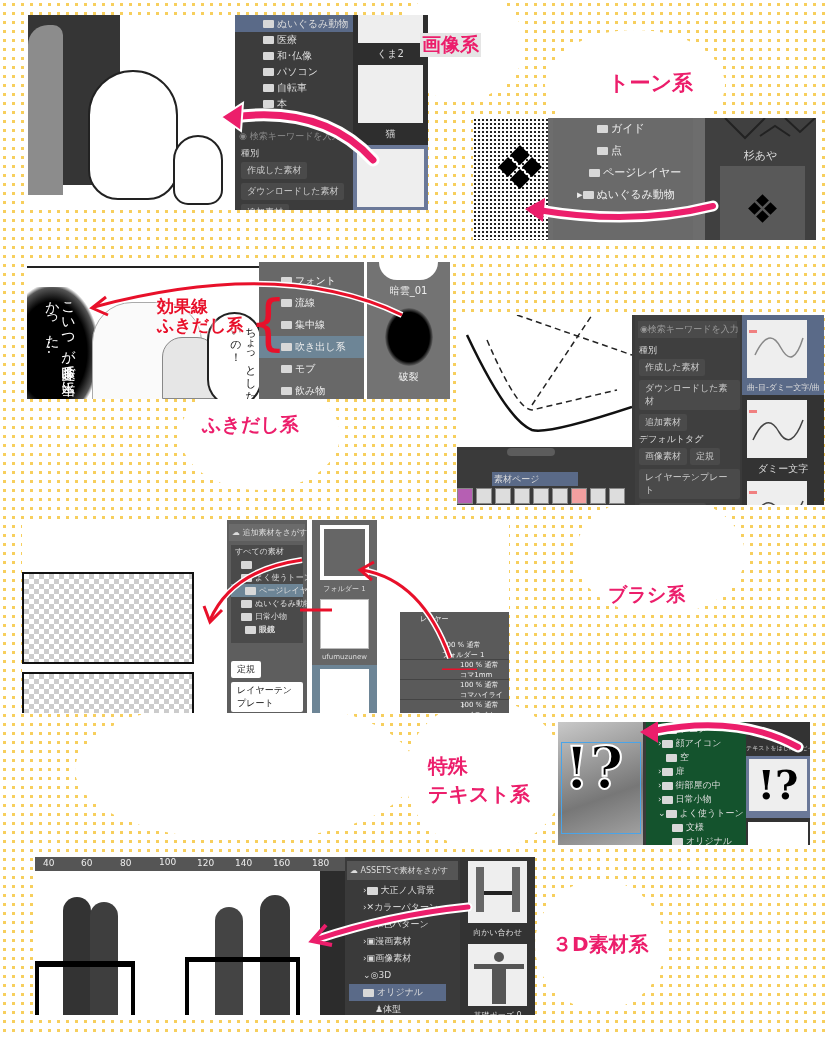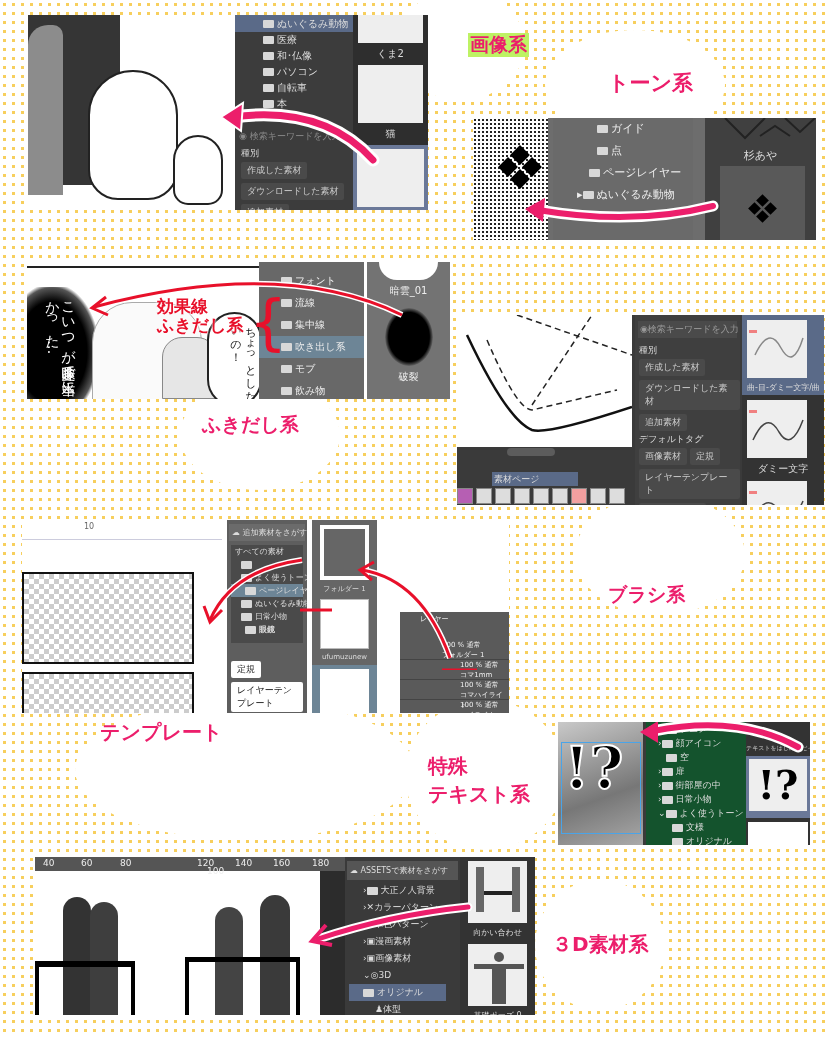--- a/index.html
+++ b/index.html
@@ -86,21 +86,21 @@
       <div style="height:58px;background:#eee;"></div>
       <div class="thumb-cap">くま</div>
     </div>
   </div>
   <svg class="arrow" style="left:185px;top:80px;" width="170" height="80">
       <path d="M160,65 Q110,10 20,22" stroke="#fff" stroke-width="13" fill="none" stroke-linecap="round"></path>
       <path d="M160,65 Q110,10 20,22" stroke="#ec1e6b" stroke-width="7" fill="none" stroke-linecap="round"></path>
       <path d="M8,22 L30,8 L28,36 Z" fill="#ec1e6b" stroke="#fff" stroke-width="2"></path>
     </svg>
 </div>
-<div class="label" style="left:420px;top:33px;font-size:19px;background:#bef264;padding:0 2px;margin-left:48px;">画像系</div>
+<div class="label" style="left:420px;top:33px;font-size:19px;background:#e5e5e5;padding:0 2px;">画像系</div>
 
 <div class="label" style="left:608px;top:70px;font-size:21px;">トーン系</div>
 <div class="panel" style="left:473px;top:118px;width:343px;height:122px;background:#6d6d6d;">
   <div class="dots-bg" style="position:absolute;left:0;top:0;width:75px;height:122px;">
     <div class="diamond" style="left:40px;top:30px;"></div>
     <div class="diamond" style="left:28px;top:42px;"></div>
     <div class="diamond" style="left:52px;top:42px;"></div>
     <div class="diamond" style="left:40px;top:54px;"></div>
   </div>
   <div class="panel mid" style="left:80px;top:0;width:140px;height:122px;background:#6a6a6a;font-size:11px;">
@@ -207,23 +207,20 @@
       <svg style="background:#eee;display:block;" width="60" height="40">
           <path d="M6,38 Q20,10 32,30 Q44,48 56,20" stroke="#444" stroke-width="1.5" fill="none"></path>
           <rect x="2" y="10" width="8" height="3" fill="#f08080"></rect>
         </svg>
     </div>
   </div>
 </div>
 <div class="label" style="left:608px;top:537px;font-size:19px;margin-top:46px;">ブラシ系</div>
 
 <div class="panel" style="left:22px;top:520px;width:487px;height:193px;background:#fff;">
-  <div style="position:absolute;left:0;top:0;width:200px;height:20px;border-bottom:1px solid #ccd;">
-      <span style="position:absolute;left:62px;top:2px;font-size:8px;color:#666;">10</span>
-    </div>
   <div class="checker" style="position:absolute;left:0;top:52px;width:172px;height:92px;border:2px solid #111;"></div>
   <div class="checker" style="position:absolute;left:0;top:152px;width:172px;height:45px;border:2px solid #111;"></div>
   <div class="panel" style="left:205px;top:0;width:80px;height:193px;background:#5e5e5e;color:#ddd;font-size:8px;">
     <div style="margin:4px 2px;padding:3px;background:#6b6b6b;white-space:nowrap;"><span>☁ </span><span>追加素材をさがす</span></div>
     <div style="background:#4a4a4a;margin:0 4px;height:98px;">
       <div class="tree-item" style="height:13px;line-height:13px;padding-left:4px;"><span>すべての素材</span></div>
       <div class="tree-item" style="height:13px;line-height:13px;padding-left:10px;"><span class="fold"></span></div>
       <div class="tree-item" style="height:13px;line-height:13px;padding-left:10px;"><span class="fold"></span><span>よく使うトーン</span></div>
       <div class="tree-item sel" style="height:13px;line-height:13px;padding-left:14px;background:#6d8596;"><span class="fold"></span><span>ページレイヤー</span></div>
       <div class="tree-item" style="height:13px;line-height:13px;padding-left:10px;"><span class="fold"></span><span>ぬいぐるみ動物</span></div>
@@ -269,21 +266,20 @@
       <path d="M100,20 Q30,30 8,80" stroke="#e8102a" stroke-width="3" fill="none"></path>
       <path d="M2,66 L8,82 L20,70" stroke="#e8102a" stroke-width="3" fill="none"></path>
       <path d="M248,118 Q220,40 160,30" stroke="#fff" stroke-width="6" fill="none"></path>
       <path d="M248,118 Q220,40 160,30" stroke="#e8102a" stroke-width="3" fill="none"></path>
       <path d="M172,22 L158,30 L170,40" stroke="#e8102a" stroke-width="3" fill="none"></path>
       <line x1="98" y1="70" x2="130" y2="70" stroke="#e8102a" stroke-width="3"></line>
       <line x1="240" y1="130" x2="275" y2="130" stroke="#e8102a" stroke-width="3"></line>
     </svg>
 </div>
 <div class="label" style="left:100px;top:718px;font-size:20px;line-height:28px;">
-  <div>テンプレート</div>
 </div>
 
 <div class="label" style="left:428px;top:752px;font-size:20px;line-height:28px;">
   <div>特殊</div>
   <div>テキスト系</div>
 </div>
 <div class="panel" style="left:558px;top:722px;width:252px;height:123px;background:#3a3a3a;">
   <div style="position:absolute;left:0;top:0;width:85px;height:123px;background:linear-gradient(160deg,#c9c9c9,#777 60%,#aaa);"></div>
   <div style="position:absolute;left:6px;top:12px;font-size:58px;font-weight:bold;color:#000;font-family:'DejaVu Serif',serif;-webkit-text-stroke:2px #fff;">!?</div>
   <div style="position:absolute;left:3px;top:20px;width:80px;height:92px;border:1px solid #4aa4e8;"></div>
@@ -310,21 +306,21 @@
       <path d="M170,28 Q110,-5 25,12" stroke="#ec1e6b" stroke-width="6" fill="none" stroke-linecap="round"></path>
       <path d="M12,13 L30,2 L30,24 Z" fill="#ec1e6b"></path>
     </svg>
 </div>
 
 <div class="panel" style="left:35px;top:857px;width:500px;height:158px;background:#fff;">
   <div style="position:absolute;left:0;top:0;width:310px;height:14px;background:#555;color:#eee;font-size:9px;">
     <span style="position:absolute;left:8px;top:1px;">40</span>
     <span style="position:absolute;left:46px;top:1px;">60</span>
     <span style="position:absolute;left:85px;top:1px;">80</span>
-    <span style="position:absolute;left:124px;top:9px;margin-left:48px;">100</span>
+    <span style="position:absolute;left:124px;top:0;">100</span>
     <span style="position:absolute;left:162px;top:1px;">120</span>
     <span style="position:absolute;left:200px;top:1px;">140</span>
     <span style="position:absolute;left:238px;top:1px;">160</span>
     <span style="position:absolute;left:277px;top:1px;">180</span>
   </div>
 
   <div style="position:absolute;left:28px;top:40px;width:28px;height:118px;background:#333;border-radius:14px 14px 0 0;"></div>
   <div style="position:absolute;left:55px;top:45px;width:28px;height:113px;background:#3e3e3e;border-radius:14px 14px 0 0;"></div>
   <div style="position:absolute;left:0;top:104px;width:100px;height:54px;border-top:6px solid #000;border-left:4px solid #000;border-right:4px solid #000;"></div>
   <div style="position:absolute;left:180px;top:50px;width:28px;height:108px;background:#444;border-radius:14px 14px 0 0;"></div>

